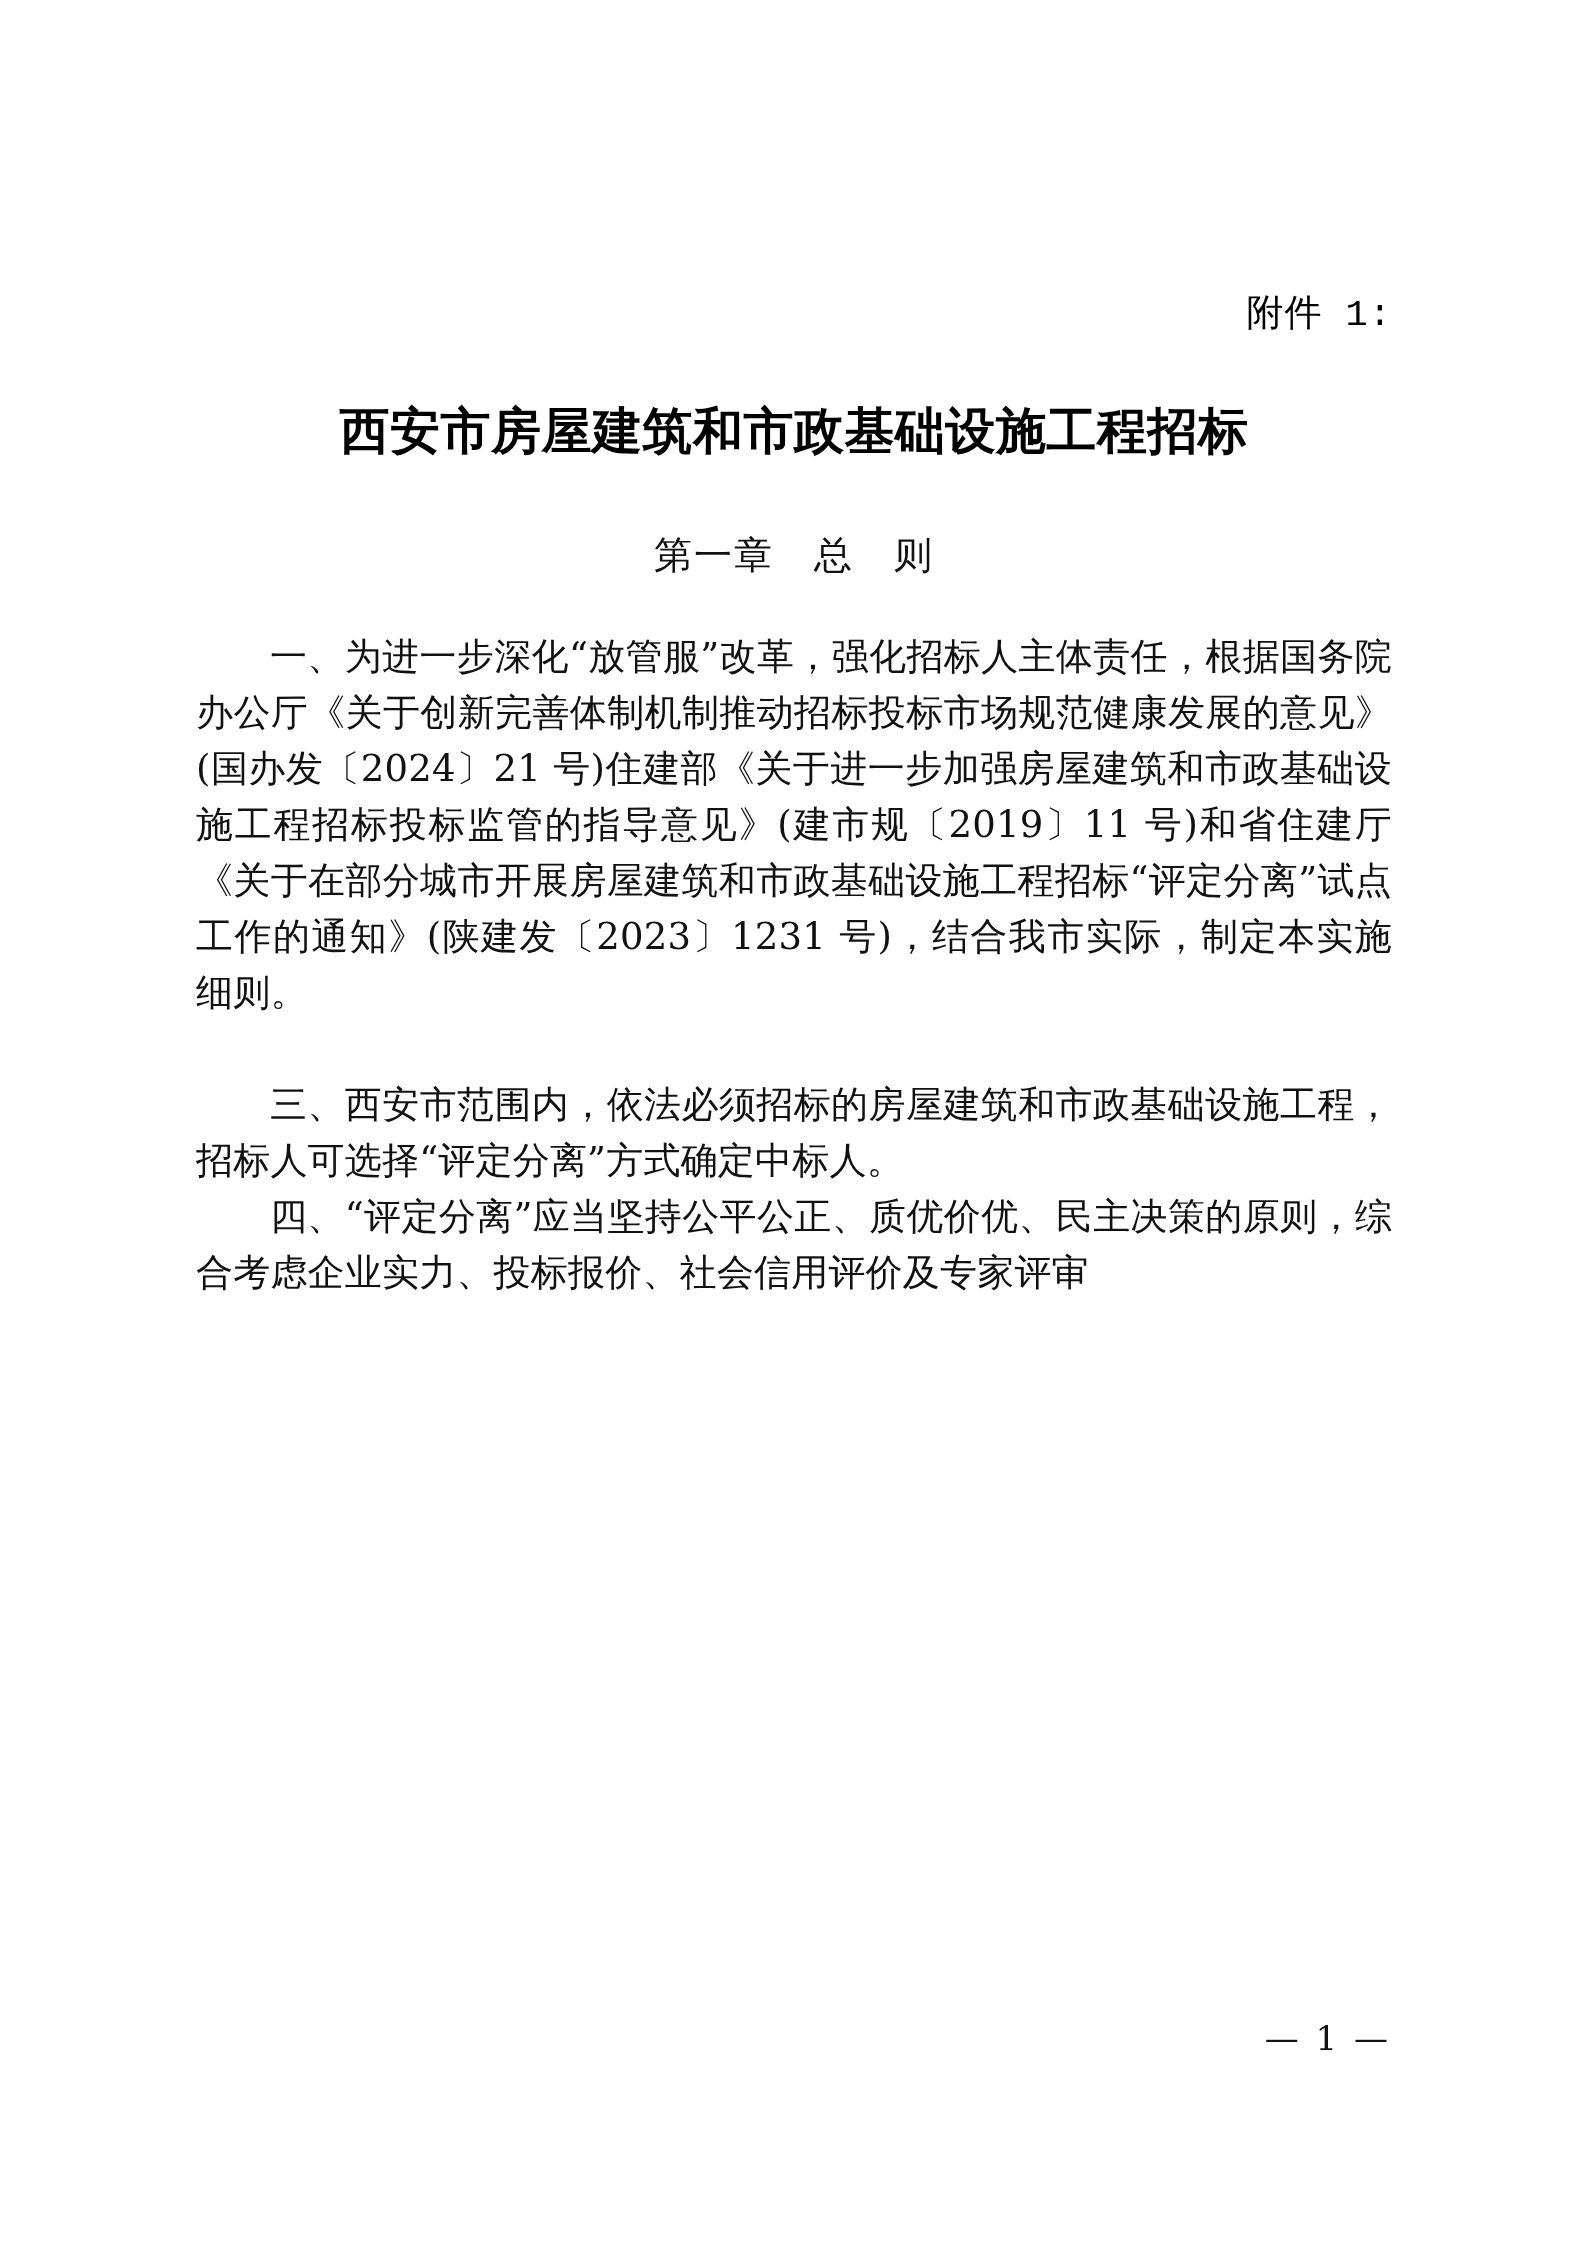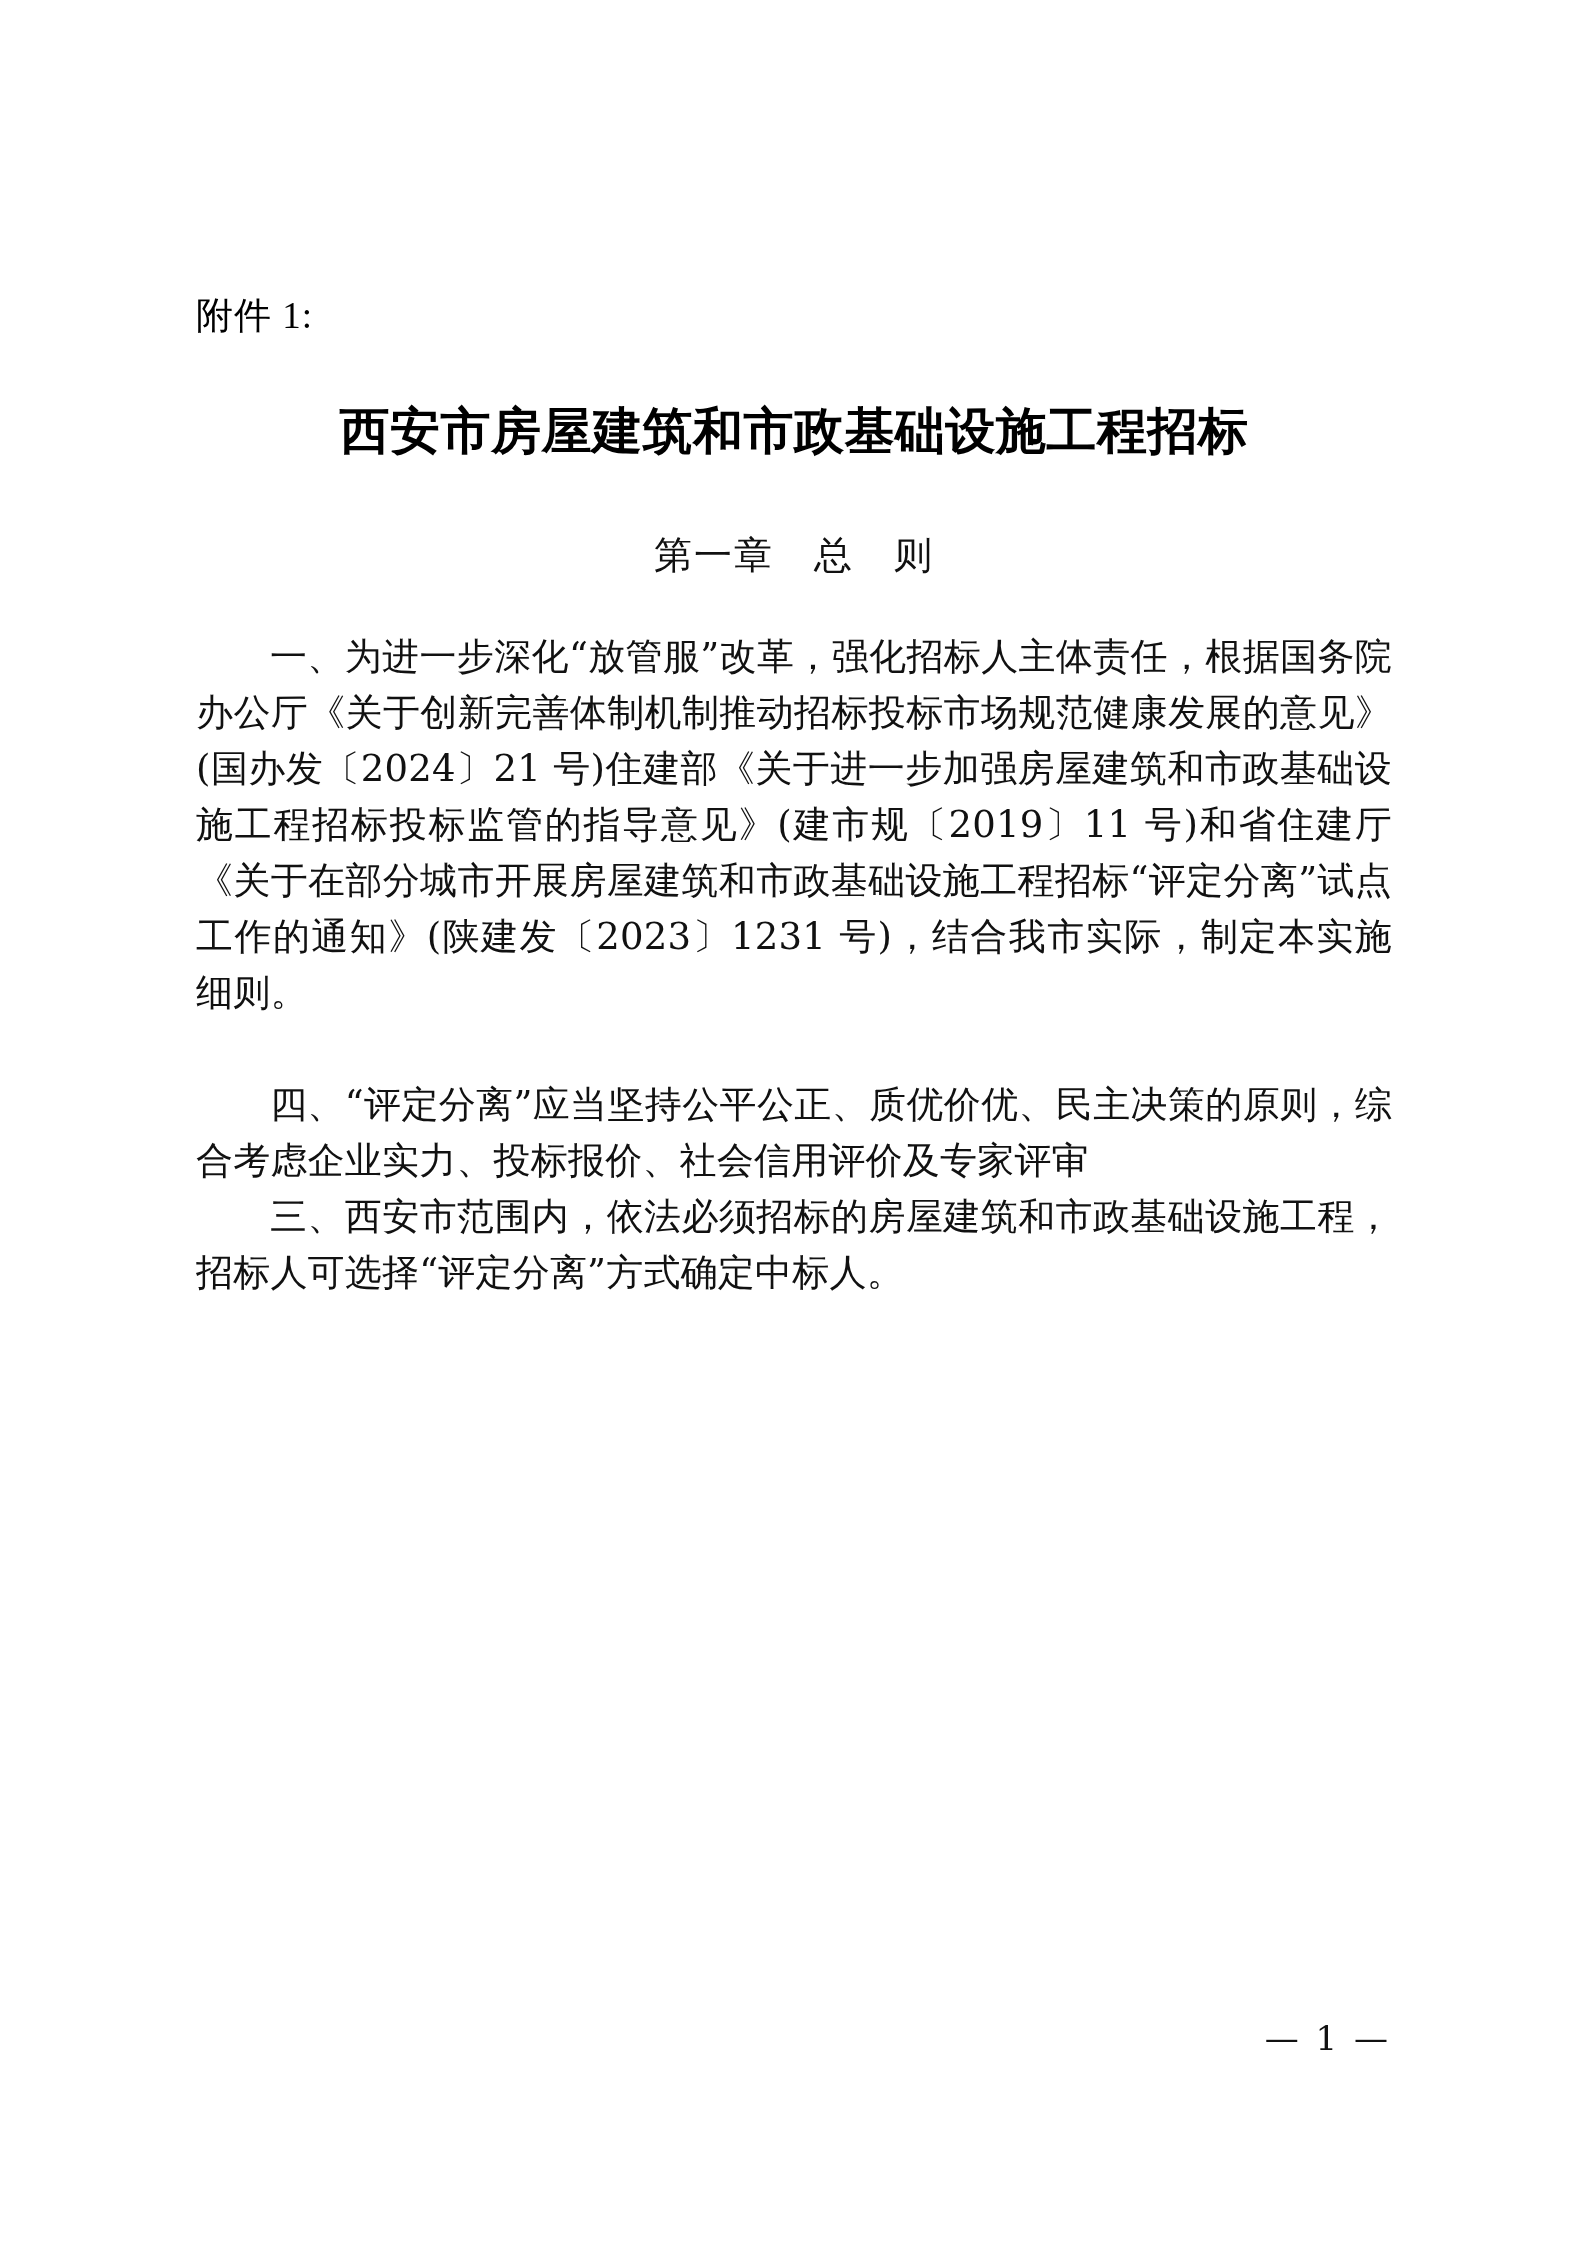--- a/index.html
+++ b/index.html
@@ -27,26 +27,27 @@
   
   .content {
     position: absolute;
     left: 196px;
     top: 0;
     width: 1196px;
   }
 
   
   .attach-label {
-    font-family: Liberation Serif, serif;
+    font-family: Liberation Mono, monospace;
     font-size: 37px;
     line-height: 1;
     letter-spacing: 1px;
     color: #000;
     padding-top: 297px;
+    text-align: right;
   }
 
   
   .doc-title {
     margin-top: 64px;
     text-align: center;
     font-family: "DejaVu Sans", "Liberation Sans", sans-serif;
     font-weight: bold;
     font-size: 50px;
     line-height: 1.32;
@@ -111,21 +112,21 @@
 
     <div class="doc-title">
       <span class="tline">西安市房屋建筑和市政基础设施工程招标</span>
     </div>
 
     <div class="chapter-heading">第一章　总　则</div>
 
     <div class="body-text">
       <p class="para"><span class="lead"></span><span>一、为进一步深化“放管服”改革，强化招标人主体责任，根据国务院办公厅《关于创新完善体制机制推动招标投标市场规范健康发展的意见》(国办发〔2024〕21 号)住建部《关于进一步加强房屋建筑和市政基础设施工程招标投标监管的指导意见》(建市规〔2019〕11 号)和省住建厅《关于在部分城市开展房屋建筑和市政基础设施工程招标“评定分离”试点工作的通知》(陕建发〔2023〕1231 号)，结合我市实际，制定本实施细则。</span></p>
       <p class="para"><span class="lead"></span></p>
+      <p class="para"><span class="lead"></span><span>三、西安市范围内，依法必须招标的房屋建筑和市政基础设施工程，招标人可选择“评定分离”方式确定中标人。</span></p>
       <p class="para"><span class="lead"></span><span>四、“评定分离”应当坚持公平公正、质优价优、民主决策的原则，综合考虑企业实力、投标报价、社会信用评价及专家评审</span></p>
-      <p class="para"><span class="lead"></span><span>三、西安市范围内，依法必须招标的房屋建筑和市政基础设施工程，招标人可选择“评定分离”方式确定中标人。</span></p>
     </div>
 
   </div>
 
   <div class="page-footer">— 1 —</div>
 
 </div>
 
 </body></html>

